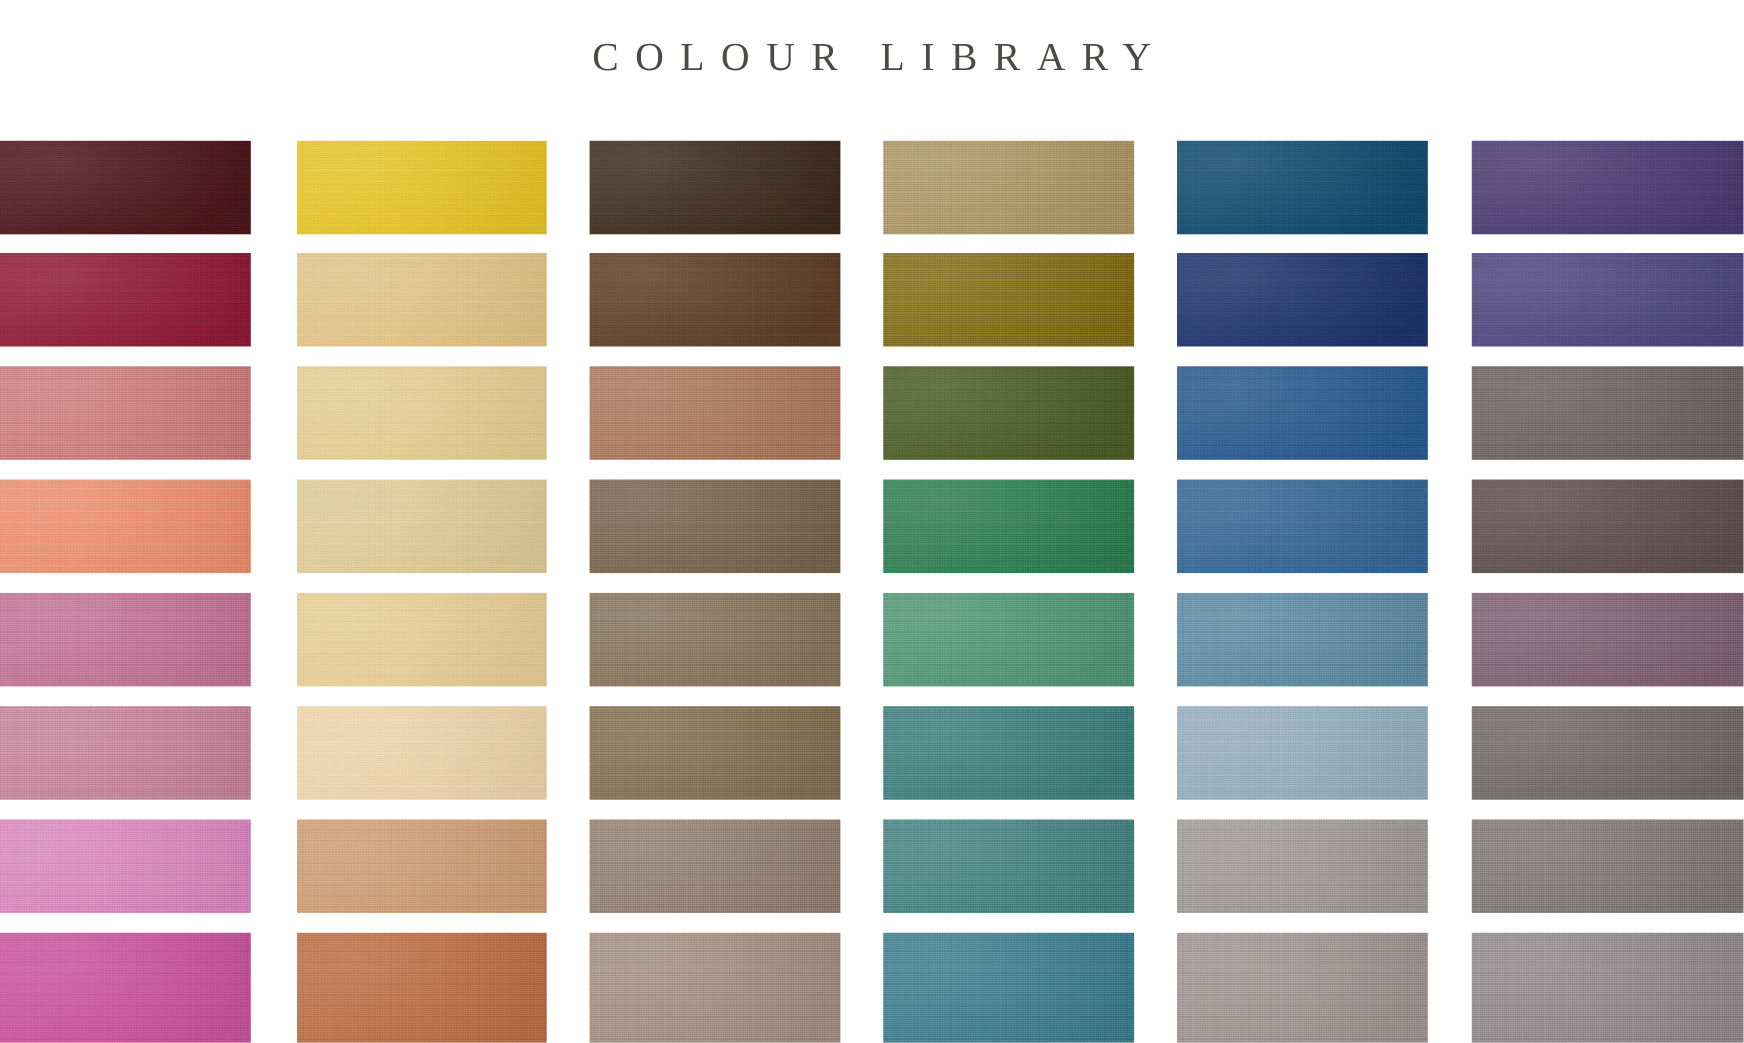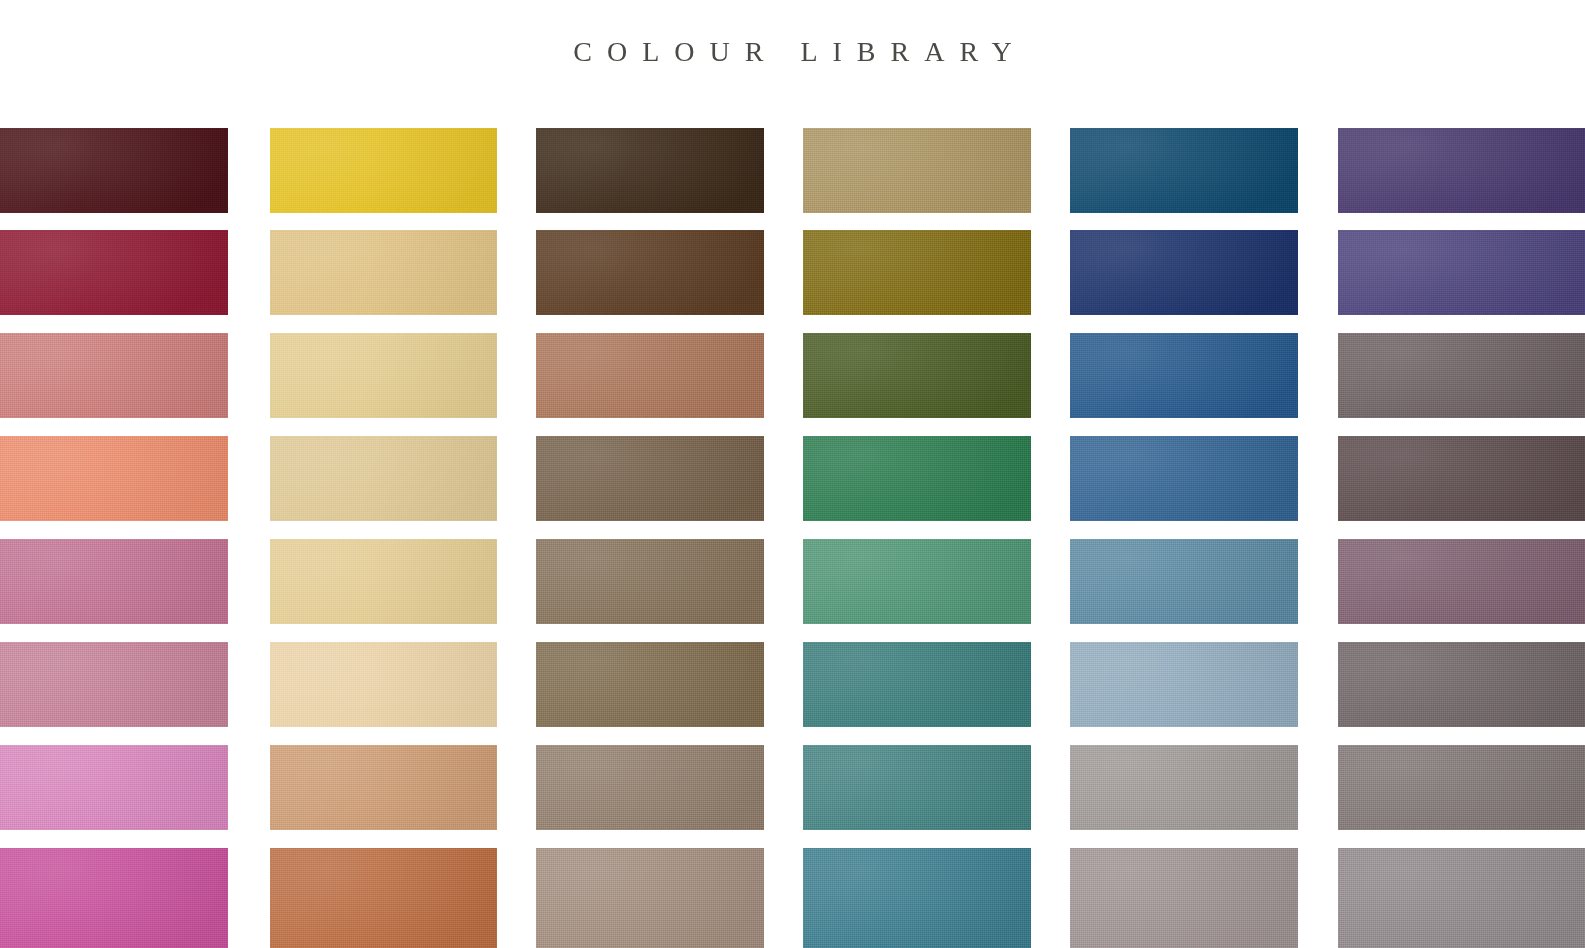--- a/index.html
+++ b/index.html
@@ -23,21 +23,21 @@
     top: 0;
     width: 1585px;
     height: 104px;
     display: flex;
     align-items: center;
     justify-content: center;
     user-select: none;
   }
   .page-title span {
     font-family: "Liberation Serif", "DejaVu Serif", serif;
-    font-size: 28px;
+    font-size: 36px;
     font-weight: 400;
     letter-spacing: 15px;
     text-indent: 15px;
     color: #4a4a46;
     line-height: 1;
     white-space: nowrap;
   }
 
   
   .swatch-grid {

